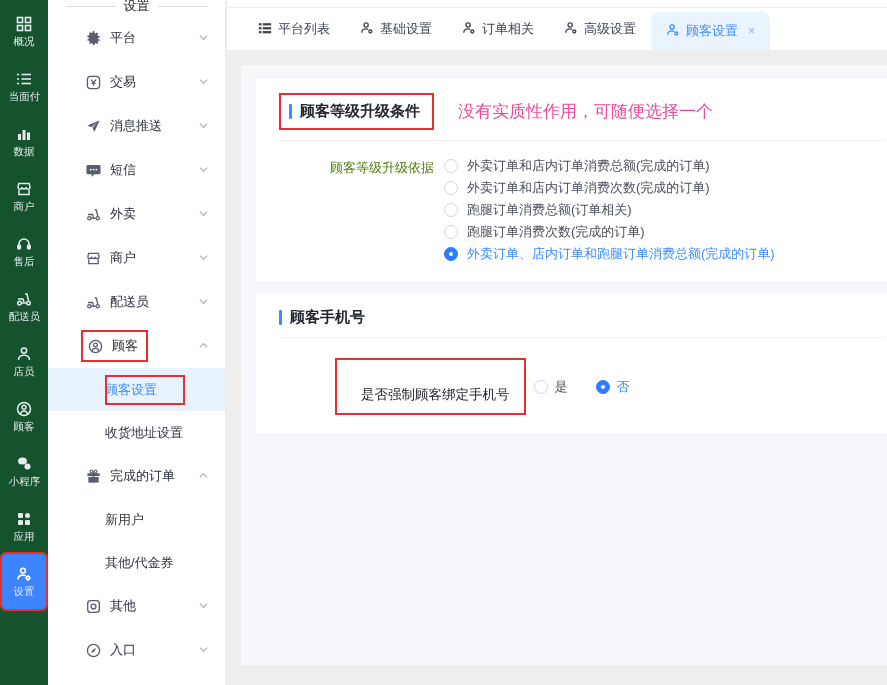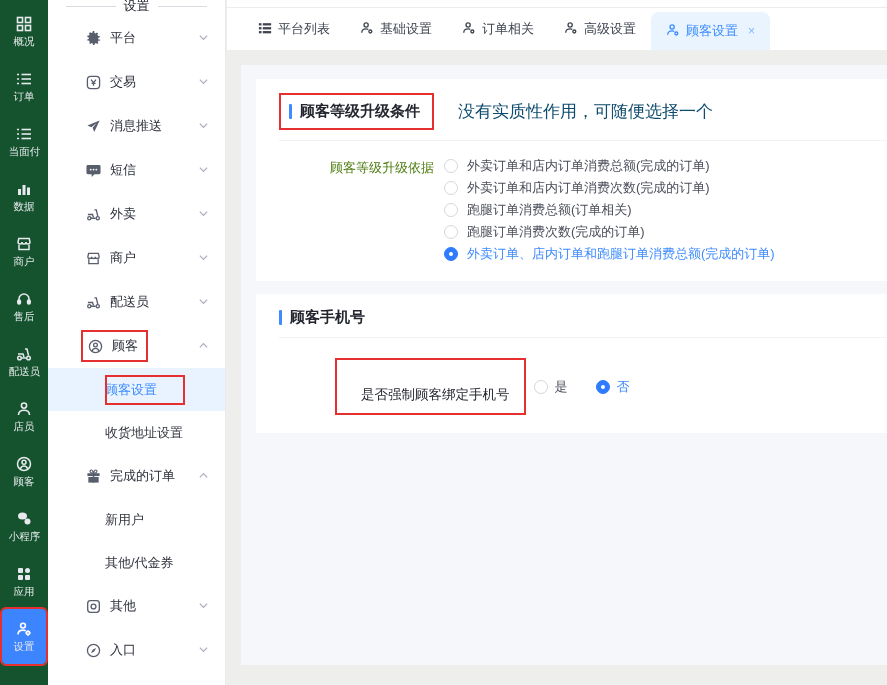--- a/index.html
+++ b/index.html
@@ -36,21 +36,21 @@
   .wrapper { position:absolute; left:14px; right:0; top:65px; bottom:20px; background:#f5f7fb; }
 
   .card { background:#fff; margin-left:15px; padding:0 0 18px 23px; }
   .card1 { margin-top:14px; }
   .card2 { margin-top:13px; }
 
   .sec-head { display:flex; align-items:center; padding:14px 0 10px 0; border-bottom:1px solid #f1f2f4; margin-right:1px; }
   .sec-title { display:inline-flex; align-items:center; font-size:15px; font-weight:bold; color:#23262f; }
   .bluebar { width:3px; height:15px; background:#3d8bff; margin-right:8px; display:inline-block; border-radius:1px; }
   .title-redbox { border:2px solid #e62f2f; padding:7px 12px 7px 8px;justify-content:space-between; }
-  .annotation { color:#0c4a6e; font-size:17px; margin-left:24px; white-space:nowrap; }
+  .annotation { color:#ec4899; font-size:17px; margin-left:24px; white-space:nowrap; }
 
   .form-area { padding-top:16px; display:flex; }
   .flabel { width:155px; text-align:right; font-size:13px; color:#4d7c0f; flex:none; padding-top:2px; }
   .opt-list { margin-left:10px; display:flex; flex-direction:column; gap:4px; }
   .opt { display:flex; align-items:center; font-size:13px; color:#4a4e59; cursor:pointer; white-space:nowrap; }
   .opt.sel { color:#3d8bff; }
   .radio { width:14px; height:14px; border-radius:50%; border:1px solid #d4d7dc; background:#fff; margin-right:9px; flex:none; position:relative; }
   .radio.on { background:#2f7bff; border-color:#2f7bff; }
   .radio.on::after { content:""; position:absolute; left:4px; top:4px; width:4px; height:4px; border-radius:50%; background:#fff; }
 
@@ -71,35 +71,20 @@
           <svg width="16" height="16" viewBox="0 0 16 16">
             <g fill="none" stroke="#e7e9ee" stroke-width="1.6">
               <rect x="1.5" y="1.5" width="5" height="5"></rect>
               <rect x="9.5" y="1.5" width="5" height="5"></rect>
               <rect x="1.5" y="9.5" width="5" height="5"></rect>
               <rect x="9.5" y="9.5" width="5" height="5"></rect>
             </g>
           </svg>
         </span>
       <span class="is-label">概况</span>
-    </div>
-    <div class="is-item">
-      <span>
-          <svg width="16" height="16" viewBox="0 0 16 16">
-            <g stroke="#e7e9ee" stroke-width="1.6">
-              <line x1="1" y1="3.5" x2="3" y2="3.5"></line>
-              <line x1="5.5" y1="3.5" x2="15" y2="3.5"></line>
-              <line x1="1" y1="8" x2="3" y2="8"></line>
-              <line x1="5.5" y1="8" x2="15" y2="8"></line>
-              <line x1="1" y1="12.5" x2="3" y2="12.5"></line>
-              <line x1="5.5" y1="12.5" x2="15" y2="12.5"></line>
-            </g>
-          </svg>
-        </span>
-      <span class="is-label">订单</span>
     </div>
     <div class="is-item">
       <span>
           <svg width="16" height="16" viewBox="0 0 16 16">
             <g stroke="#e7e9ee" stroke-width="1.6">
               <line x1="1" y1="3.5" x2="3" y2="3.5"></line>
               <line x1="5.5" y1="3.5" x2="15" y2="3.5"></line>
               <line x1="1" y1="8" x2="3" y2="8"></line>
               <line x1="5.5" y1="8" x2="15" y2="8"></line>
               <line x1="1" y1="12.5" x2="3" y2="12.5"></line>

